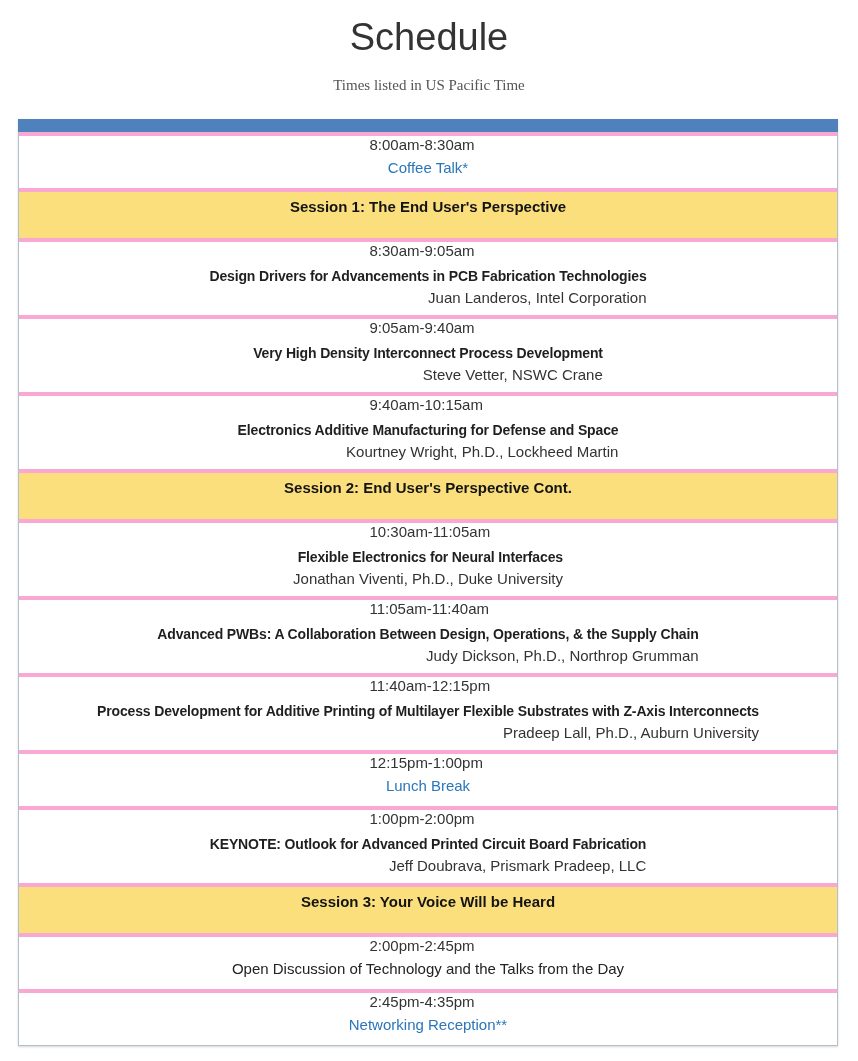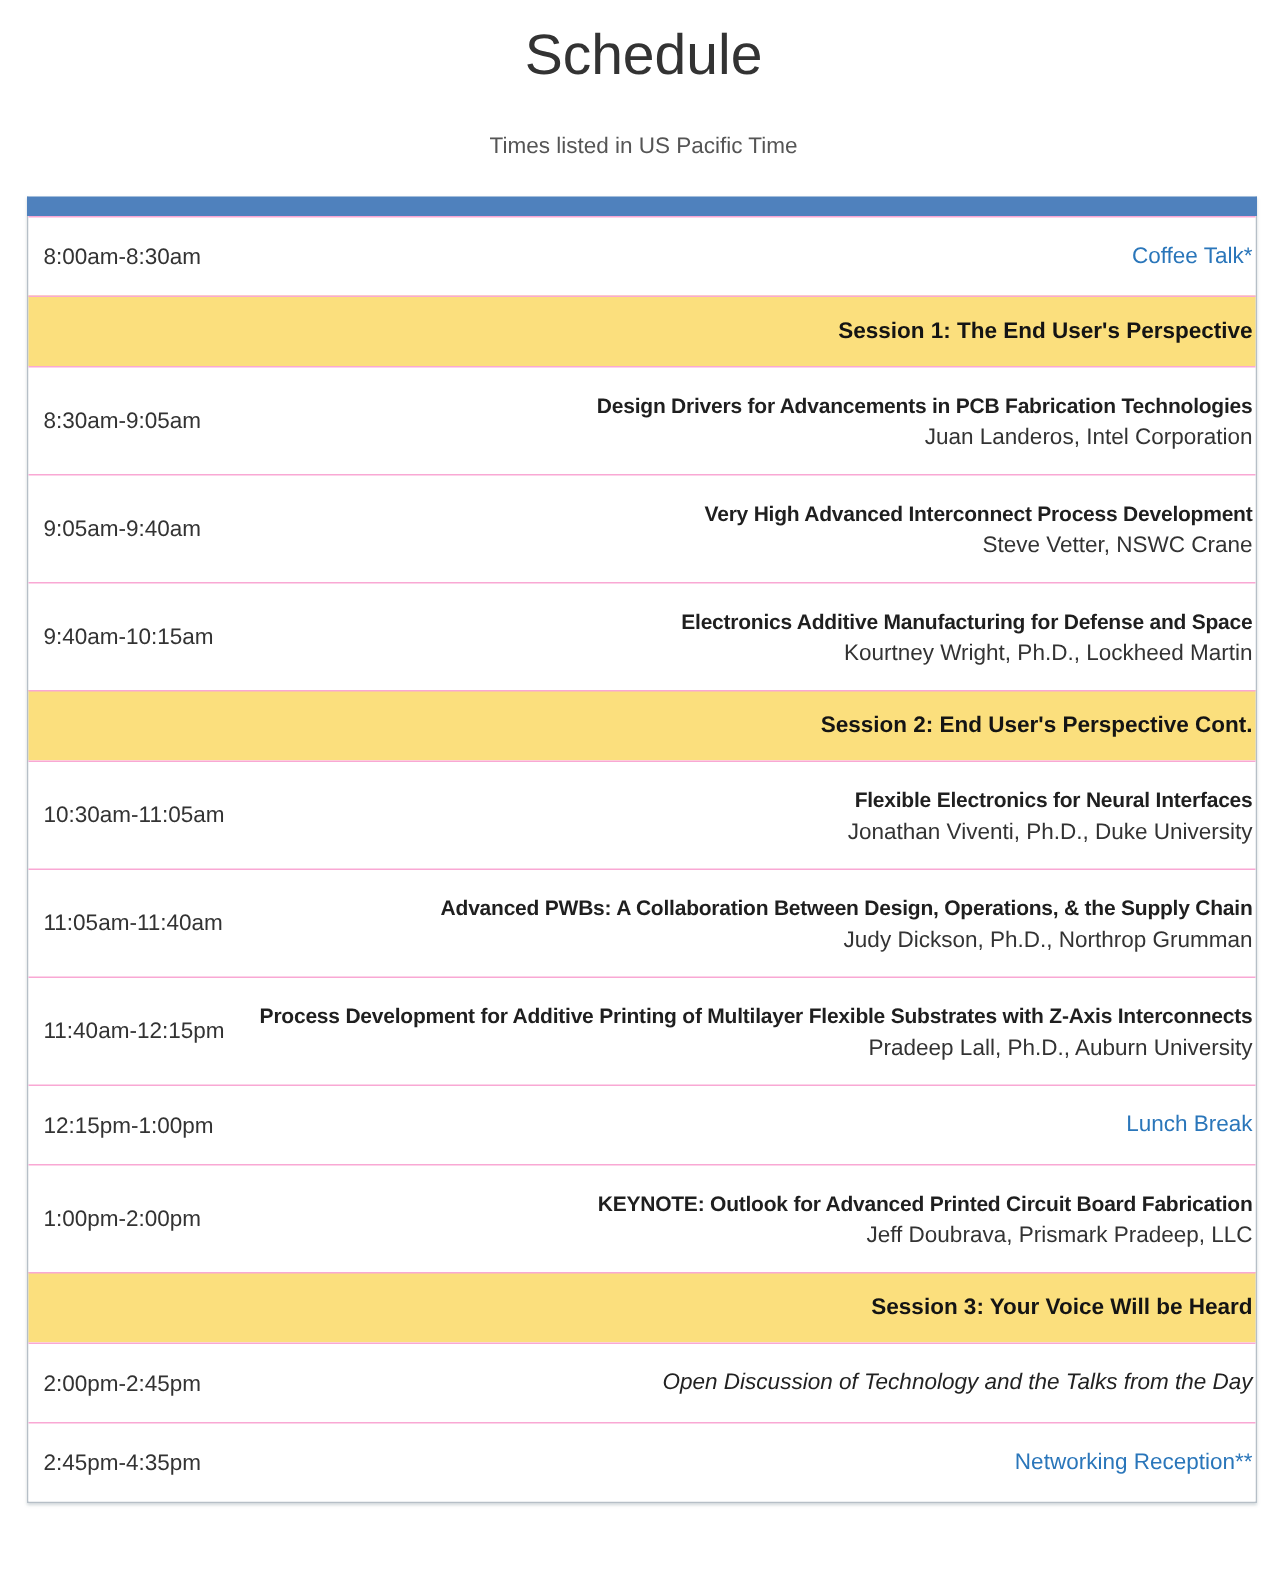--- a/index.html
+++ b/index.html
@@ -17,43 +17,45 @@
   .page-title {
     margin: 0;
     padding-top: 14px;
     text-align: center;
     font-size: 38px;
     line-height: 46px;
     font-weight: 400;
     color: #333333;
   }
   .page-subtitle {
-    margin-top: 29px;
+    margin-top: 17px;
     text-align: center;
     font-size: 15px;
     color: #555555;
+    font-family: Liberation Serif, serif;
   }
   .schedule-table {
     margin: 25px 20px 0 18px;
     width: 818px;
     border: 1px solid #b6bfc7;
     border-top: none;
     box-sizing: content-box;
     box-shadow: 0 1px 2px rgba(120,140,150,0.35);
   }
   .top-bar {
     height: 13px;
     background: #4F81BD;
     margin: 0 -1px;
   }
   .row {
     display: flex;
     align-items: center;
-    border-top: 1px solid #f9a8d4;
+    border-top: 4px solid #f9a8d4;
     background: #ffffff;
+    flex-direction: column;
   }
   .row:first-of-type { border-top: none; }
   .row.session { background: #FBDF7D; }
   .row.single { min-height: 52px; }
   .row.session { min-height: 46px; }
   .row.talk { min-height: 71px; }
   .cell-time {
     flex: none;
     width: 127px;
     padding-left: 10px;
@@ -85,21 +87,20 @@
   }
   .event-link {
     font-size: 15px;
     color: #2A76BA;
     text-decoration: none;
     cursor: pointer;
   }
   .plain-text {
     font-size: 15px;
     color: #222222;
-    font-style: italic;
   }
 </style>
 </head>
 <body>
 
 <div class="page">
 
   <h1 class="page-title">Schedule</h1>
   <div class="page-subtitle">Times listed in US Pacific Time</div>
 
@@ -124,21 +125,21 @@
       <div class="cell-time">8:30am-9:05am</div>
       <div class="cell-content">
         <div class="talk-title">Design Drivers for Advancements in PCB Fabrication Technologies</div>
         <div class="talk-speaker">Juan Landeros, Intel Corporation</div>
       </div>
     </div>
 
     <div class="row talk">
       <div class="cell-time">9:05am-9:40am</div>
       <div class="cell-content">
-        <div class="talk-title">Very High Advanced Interconnect Process Development</div>
+        <div class="talk-title">Very High Density Interconnect Process Development</div>
         <div class="talk-speaker">Steve Vetter, NSWC Crane</div>
       </div>
     </div>
 
     <div class="row talk">
       <div class="cell-time">9:40am-10:15am</div>
       <div class="cell-content">
         <div class="talk-title">Electronics Additive Manufacturing for Defense and Space</div>
         <div class="talk-speaker">Kourtney Wright, Ph.D., Lockheed Martin</div>
       </div>

